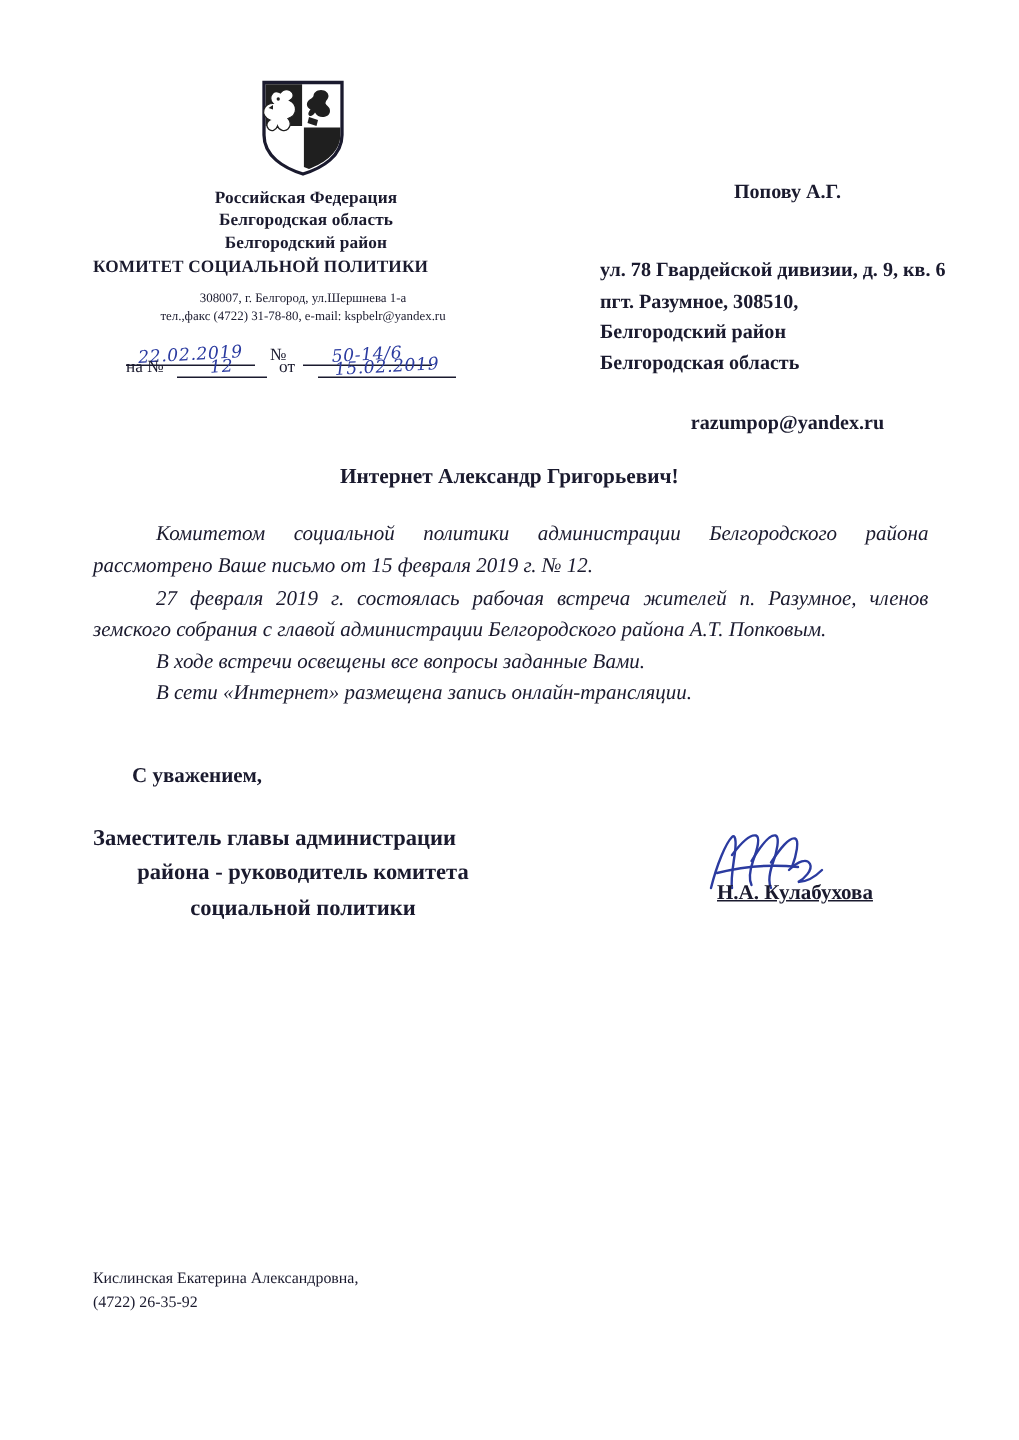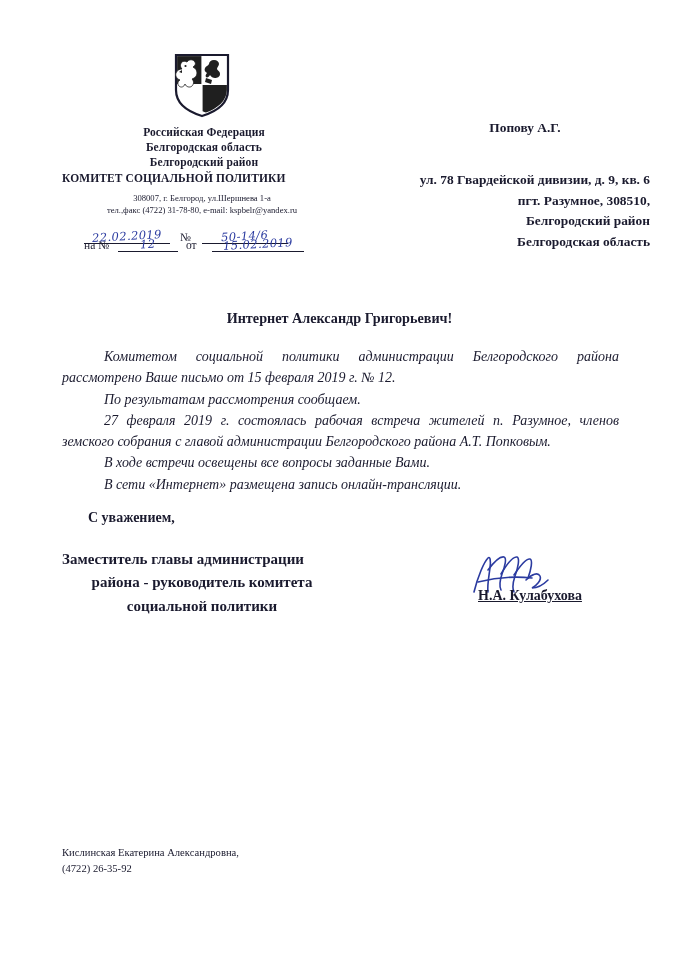--- a/index.html
+++ b/index.html
@@ -113,21 +113,21 @@
     top: 118px;
     width: 250px;
     font-size: 13.4px;
     font-weight: bold;
     line-height: 1.55;
   }
   .addressee .name {
     text-align: center;
     margin-bottom: 16px;
   }
-  .addressee .lines { text-align: right; margin-top: 31px; }
+  .addressee .lines { text-align: left; margin-top: 31px; }
   .addressee .email {
     text-align: center;
     margin-top: 19px;
   }
 
   
   .salutation {
     position: absolute;
     left: 0;
     top: 310px;
@@ -272,27 +272,27 @@
   </div>
 
   <div class="addressee">
     <div class="name">Попову А.Г.</div>
     <div class="lines">
       <div>ул. 78 Гвардейской дивизии, д. 9, кв. 6</div>
       <div>пгт. Разумное, 308510,</div>
       <div>Белгородский район</div>
       <div>Белгородская область</div>
     </div>
+    <div class="email">razumpop@yandex.ru</div>
   </div>
 
   <div class="salutation">Интернет Александр Григорьевич!</div>
 
   <div class="body-text">
     <p>Комитетом социальной политики администрации Белгородского района рассмотрено Ваше письмо от 15 февраля 2019 г. № 12.</p>
-    <p>По результатам рассмотрения сообщаем.</p>
     <p>27 февраля 2019 г. состоялась рабочая встреча жителей п. Разумное, членов земского собрания с главой администрации Белгородского района А.Т. Попковым.</p>
     <p>В ходе встречи освещены все вопросы заданные Вами.</p>
     <p>В сети «Интернет» размещена запись онлайн-трансляции.</p>
   </div>
 
   <div class="closing">С уважением,</div>
 
   <div class="signblock">
     <div class="s1">Заместитель главы администрации</div>
     <div class="s2">района - руководитель комитета</div>

